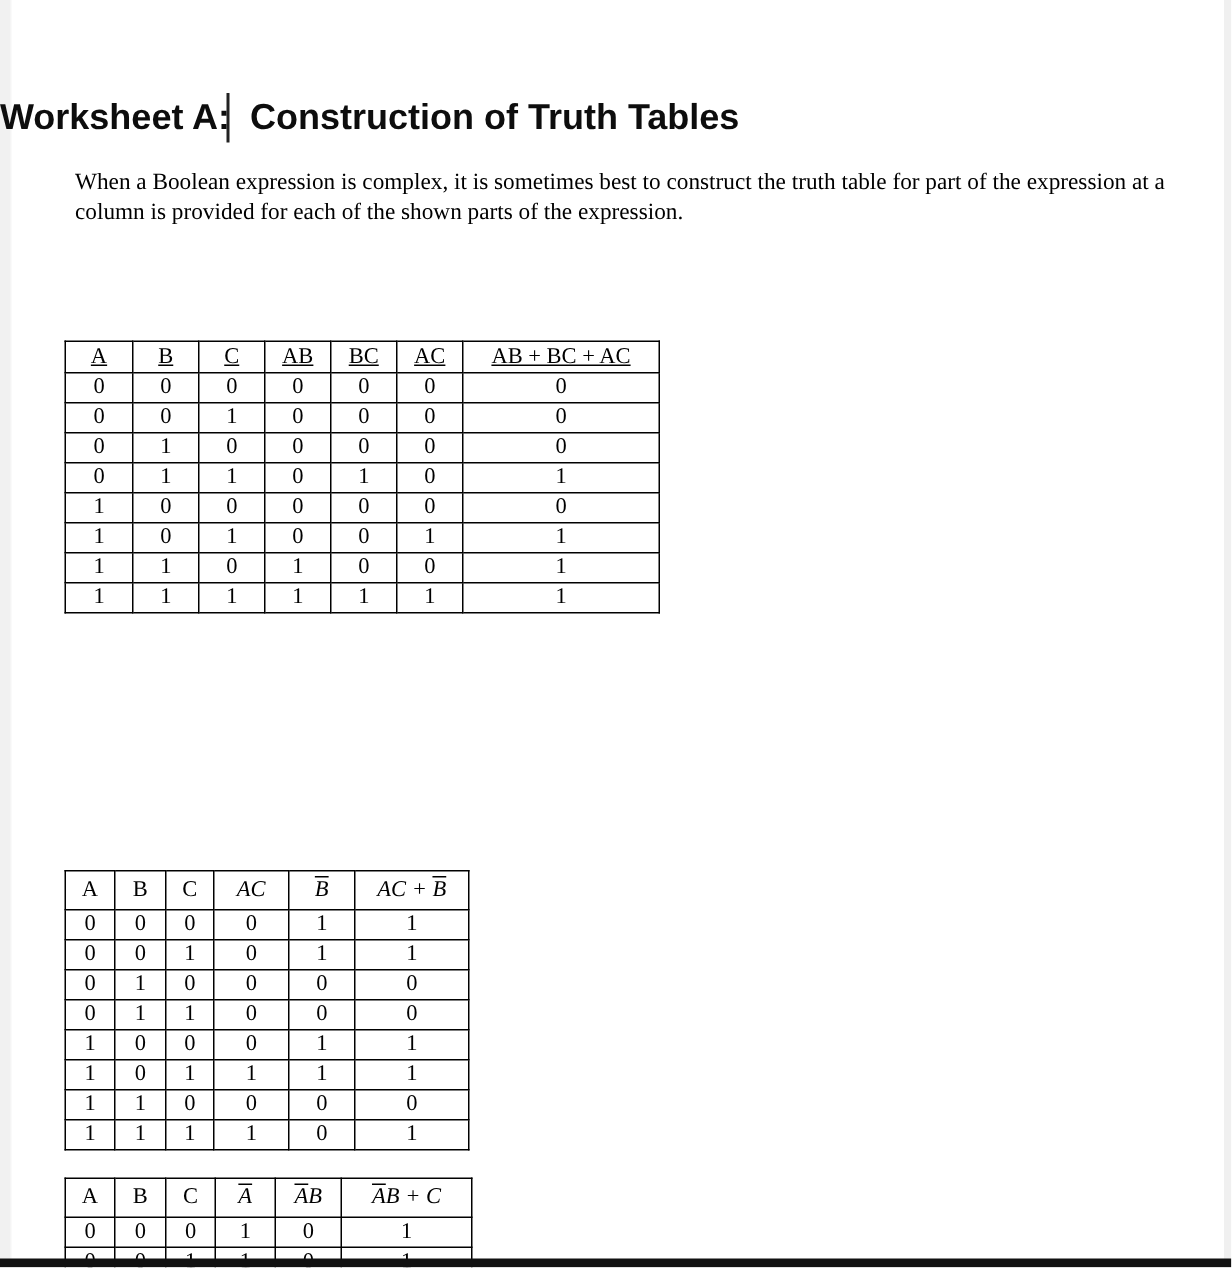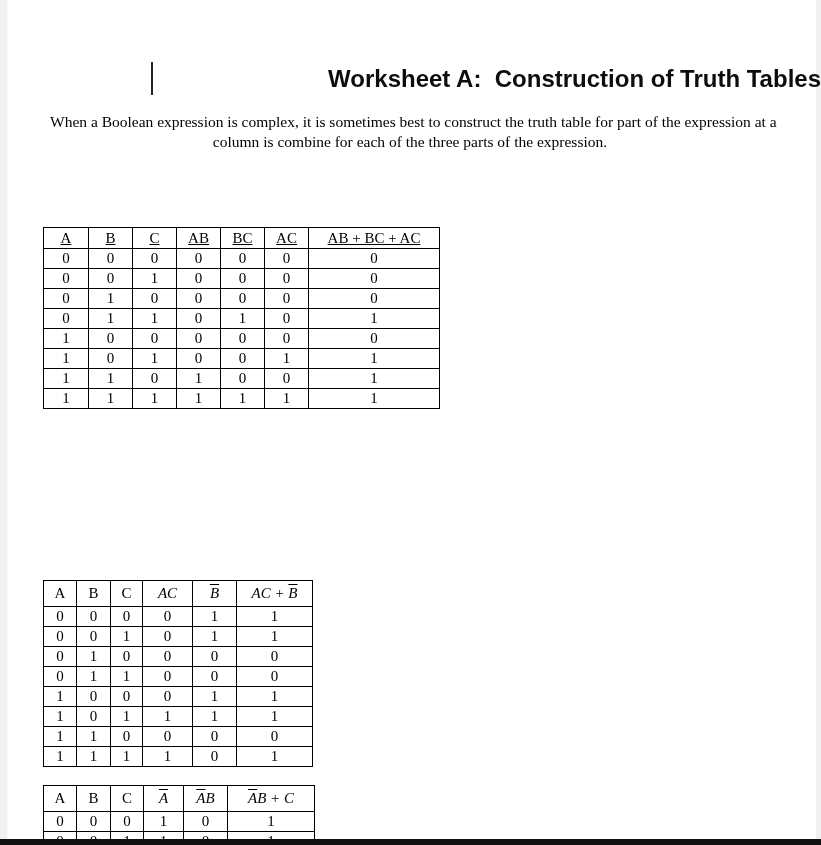--- a/index.html
+++ b/index.html
@@ -19,37 +19,37 @@
   .edge-right {
     position: absolute; right: 0; top: 0; width: 5px; height: 845px;
     background: #f0f0f0;
   }
   .bottom-bar {
     position: absolute; left: 0; bottom: 0; width: 821px; height: 6px;
     background: #111111; z-index: 10;
   }
   .title {
     position: absolute; left: 0; top: 64px; width: 821px;
-    text-align: right;
+    text-align: left;
     font-family: "Liberation Sans", sans-serif;
     font-weight: bold;
     font-size: 24px;
     line-height: 30px;
     white-space: pre;
     color: #0d0d0d;
   }
   .caret {
     position: absolute; left: 151px; top: 62px; width: 2px; height: 33px;
     background: #222222;
   }
   .intro {
     position: absolute; left: 50px; top: 112px; width: 720px;
     font-size: 15.5px; line-height: 20px;
   }
-  .intro div { white-space: pre; text-align: center; }
+  .intro div { white-space: pre; }
   .complete-label {
     position: absolute; left: 49px; top: 521px;
     font-size: 15.5px; white-space: pre;
   }
   table.tt {
     position: absolute;
     border-collapse: collapse;
     table-layout: fixed;
     font-family: "Liberation Serif", serif;
     font-size: 15px;
@@ -80,21 +80,21 @@
 
   <div class="edge-left"></div>
   <div class="edge-right"></div>
 
   <div class="caret"></div>
 
   <div class="title">Worksheet A:  Construction of Truth Tables</div>
 
   <div class="intro">
     <div>When a Boolean expression is complex, it is sometimes best to construct the truth table for part of the expression at a</div>
-    <div>column is combine for each of the three parts of the expression.</div>
+    <div>column is provided for each of the shown parts of the expression.</div>
   </div>
 
   <table class="tt t1">
     <colgroup>
       <col style="width:45px">
         <col style="width:44px">
         <col style="width:44px">
       <col style="width:44px">
         <col style="width:44px">
         <col style="width:44px">

